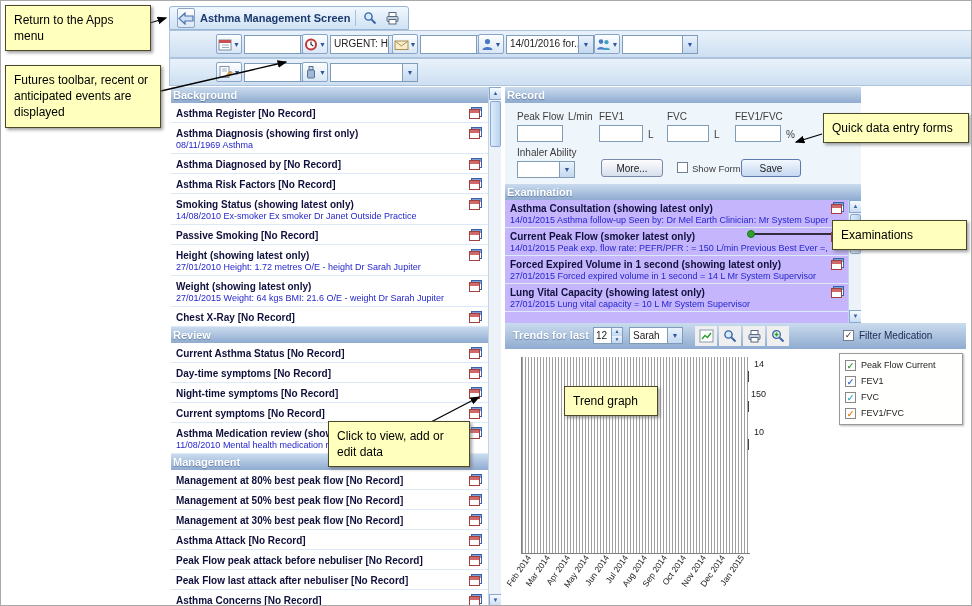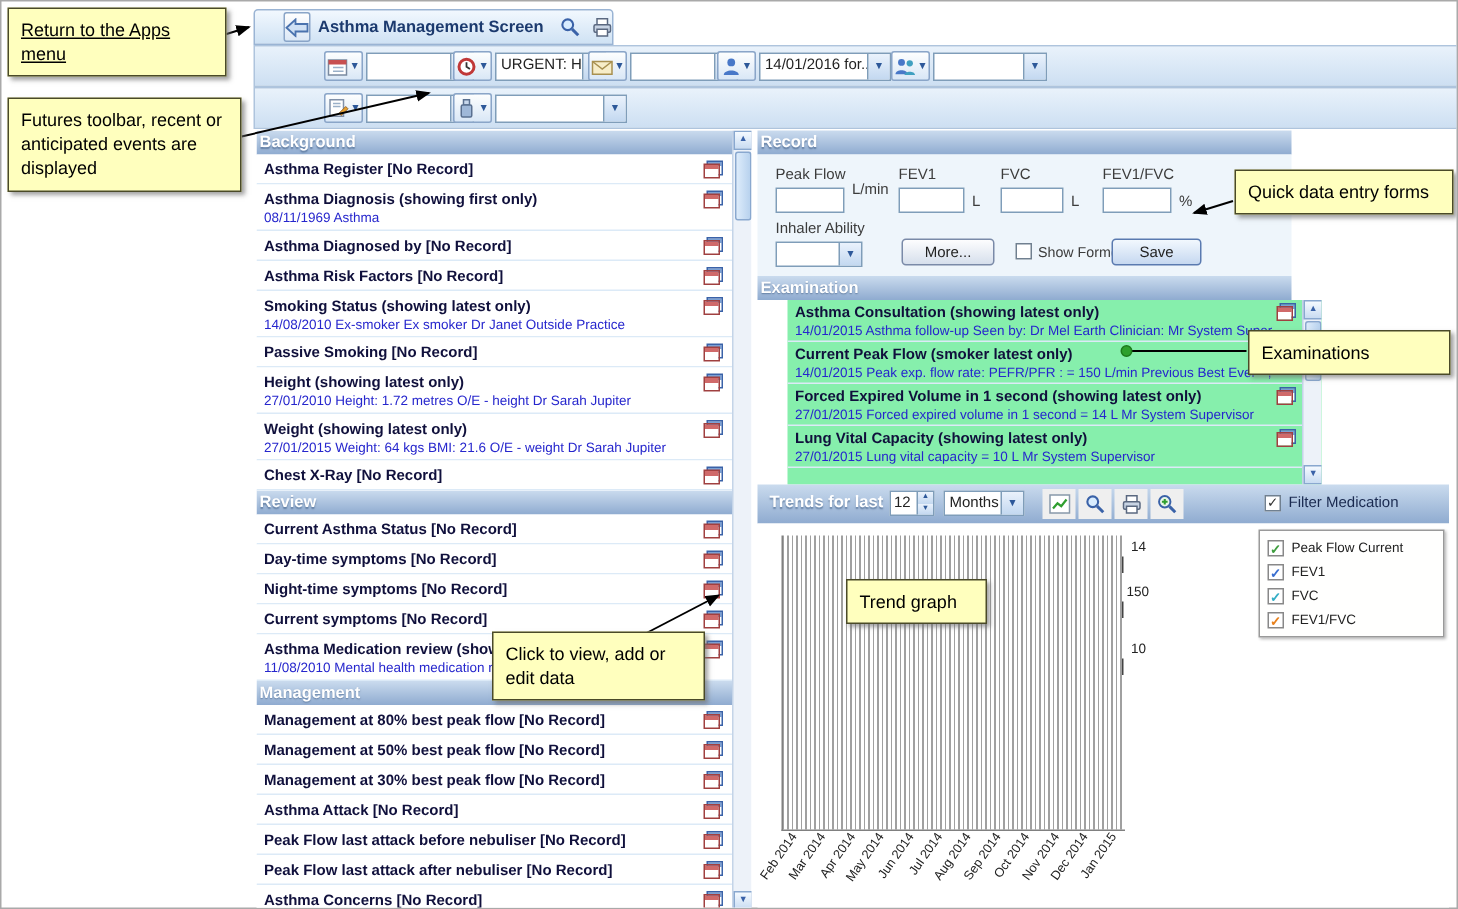--- a/index.html
+++ b/index.html
@@ -3,21 +3,21 @@
 <meta charset="utf-8">
 <style>
   * { margin:0; padding:0; box-sizing:border-box; }
   body { font-family:"Liberation Sans", sans-serif; background:#fff; }
   #app { position:relative; width:972px; height:606px; background:#fff;
          border:1px solid #a9a9a9; overflow:hidden; font-size:10px; color:#222; }
 
   
   .titlebar { position:absolute; left:168px; top:5px; width:240px; height:24px;
     background:linear-gradient(180deg,#f2f8fe,#cfe2f4); border:1px solid #9ab4d4;
-    border-radius:3px 3px 0 0; display:flex; align-items:center; gap:5px; padding:0 19px; }
+    border-radius:3px 3px 0 0; display:flex; align-items:center; gap:5px; padding:0 7px; }
   .tb-title { font-size:11px; font-weight:bold; color:#1c3a6e; white-space:nowrap; }
   .tb-sep { width:1px; height:16px; background:#a8c0dc; margin-left:auto; }
   .icon-btn { border:1px solid transparent; background:transparent; width:20px; height:20px;
     display:flex; align-items:center; justify-content:center; cursor:pointer; }
   .icon-btn.raised { border:1px solid #8aa5c8; background:linear-gradient(180deg,#fefefe,#dce8f6); border-radius:2px; }
   .toolbar { position:absolute; left:168px; width:803px; height:28px;
     background:linear-gradient(180deg,#e9f2fb,#cddff2); border:1px solid #aec4dd; }
   #toolbar1 { top:29px; } #toolbar2 { top:57px; }
   .cgroup { position:absolute; top:3px; display:flex; align-items:center; }
   .tool-ic { width:26px; height:20px; border:1px solid #8aa5c8; border-radius:2px;
@@ -62,21 +62,21 @@
   .f-unit  { position:absolute; font-size:10px; color:#3c3c3c; }
   .btn { position:absolute; height:18px; border:1px solid #7a8aa8; border-radius:3px;
     background:linear-gradient(180deg,#fdfdfe,#d6dfec); font-size:10px; font-family:inherit;
     text-align:center; cursor:pointer; color:#222; }
   .btn.save { background:linear-gradient(180deg,#f2f8fe,#c6d8f0); border-color:#5a7ab0; }
   .cb { position:absolute; width:11px; height:11px; border:1px solid #708090; background:#fff;
     font-size:9px; line-height:9px; text-align:center; cursor:pointer; }
 
   
   .exam-hdr { position:absolute; left:504px; top:183px; width:356px; }
-  .exam-list { position:absolute; left:524px; top:199px; width:356px; height:123px; background:#86efac; overflow:hidden; }
+  .exam-list { position:absolute; left:504px; top:199px; width:356px; height:123px; background:#c4b5fd; overflow:hidden; }
   .exam-content { margin-right:13px; }
   .exam-item { position:relative; height:28px; border-bottom:1px solid #dceaf7; padding:2px 20px 0 5px; }
   .exam-item .t { font-size:10px; font-weight:bold; color:#10103c; line-height:13px; white-space:nowrap; overflow:hidden; }
   .exam-item .d { font-size:9px; color:#2626cd; line-height:11px; white-space:nowrap; overflow:hidden; }
 
   
   .trends-hdr { position:absolute; left:504px; top:322px; width:461px; height:26px;
     background:linear-gradient(180deg,#cadbee,#8fabd0); }
   .th-label { position:absolute; left:8px; top:6px; color:#fff; font-weight:bold; font-size:11px;
     text-shadow:0 1px 1px rgba(40,70,110,.5); }
@@ -324,21 +324,21 @@
         </div>
       <div class="item">
           <div class="t">Management at 30% best peak flow [No Record]</div>
           <span class="edit-ic"></span>
         </div>
       <div class="item">
           <div class="t">Asthma Attack [No Record]</div>
           <span class="edit-ic"></span>
         </div>
       <div class="item">
-          <div class="t">Peak Flow last attack before nebuliser [No Record]</div>
+          <div class="t">Peak Flow peak attack before nebuliser [No Record]</div>
           <span class="edit-ic"></span>
         </div>
       <div class="item">
           <div class="t">Peak Flow last attack after nebuliser [No Record]</div>
           <span class="edit-ic"></span>
         </div>
       <div class="item">
           <div class="t">Asthma Concerns [No Record]</div>
           <span class="edit-ic"></span>
         </div>
@@ -347,21 +347,21 @@
       <span class="sb-btn" style="top:0;">▲</span>
       <span class="sb-thumb" style="top:14px;height:46px;"></span>
       <span class="sb-btn" style="bottom:0;">▼</span>
     </div>
   </div>
 
   <div class="sec-hdr record-hdr">Record</div>
   <div class="record-form">
     <span class="f-label" style="left:12px;top:8px;">Peak Flow</span>
     <input class="f-input" style="left: 12px; top: 22px; width: 46px;" value="">
-    <span class="f-unit" style="left:63px;top:18px;text-align:center;">L/min</span>
+    <span class="f-unit" style="left:63px;top:8px;text-align:center;">L/min</span>
 
     <span class="f-label" style="left:94px;top:8px;">FEV1</span>
     <input class="f-input" style="left: 94px; top: 22px; width: 44px;" value="">
     <span class="f-unit" style="left:143px;top:26px;">L</span>
 
     <span class="f-label" style="left:162px;top:8px;">FVC</span>
     <input class="f-input" style="left: 162px; top: 22px; width: 42px;" value="">
     <span class="f-unit" style="left:209px;top:26px;">L</span>
 
     <span class="f-label" style="left:230px;top:8px;">FEV1/FVC</span>
@@ -413,21 +413,21 @@
   <div class="trends-hdr">
     <span class="th-label">Trends for last</span>
     <div class="spinner">
       <span class="sp-val">12</span>
       <span class="sp-btns">
           <span>▲</span>
           <span>▼</span>
         </span>
     </div>
     <div class="combo months-combo" style="height:17px;">
-      <span class="val">Months</span>
+      <span class="val">Sarah</span>
       <span class="dd">▼</span>
     </div>
     <button class="t-icon" style="left:190px;">
       <svg width="15" height="14" viewBox="0 0 15 14">
         <rect x="1" y="1" width="13" height="12" fill="#fff" stroke="#8899aa"></rect>
         <polyline points="3,10 6,6.5 8.5,8.5 12,4" stroke="#2f9e2f" fill="none" stroke-width="1.5"></polyline>
       </svg>
     </button>
     <button class="t-icon" style="left:214px;">
       <svg width="14" height="14" viewBox="0 0 14 14">
@@ -503,20 +503,20 @@
       </marker>
     </defs>
     <line x1="149" y1="22" x2="165" y2="17" stroke="#000" stroke-width="1.3" marker-end="url(#ah)"></line>
     <line x1="160" y1="90" x2="285" y2="61" stroke="#000" stroke-width="1.3" marker-end="url(#ah)"></line>
     <line x1="821" y1="133" x2="795" y2="141" stroke="#000" stroke-width="1.3" marker-end="url(#ah)"></line>
     <line x1="830" y1="233" x2="753" y2="233" stroke="#000" stroke-width="1.3"></line>
     <circle cx="750" cy="233" r="3.5" fill="#2da02d" stroke="#1c7a1c"></circle>
     <line x1="430" y1="421" x2="478" y2="396" stroke="#000" stroke-width="1.3" marker-end="url(#ah)"></line>
   </svg>
 
-  <div class="callout" style="left:4px;top:4px;width:146px;text-decoration:underline;">Return to the Apps menu</div>
+  <div class="callout" style="left:4px;top:4px;width:146px;">Return to the Apps menu</div>
   <div class="callout" style="left:4px;top:64px;width:156px;">Futures toolbar, recent or anticipated events are displayed</div>
   <div class="callout" style="left:822px;top:112px;width:146px;">Quick data entry forms</div>
   <div class="callout" style="left:831px;top:219px;width:135px;">Examinations</div>
   <div class="callout" style="left:327px;top:420px;width:142px;">Click to view, add or edit data</div>
   <div class="callout" style="left:563px;top:385px;width:94px;">Trend graph</div>
 
 </div>
 
 </body></html>

